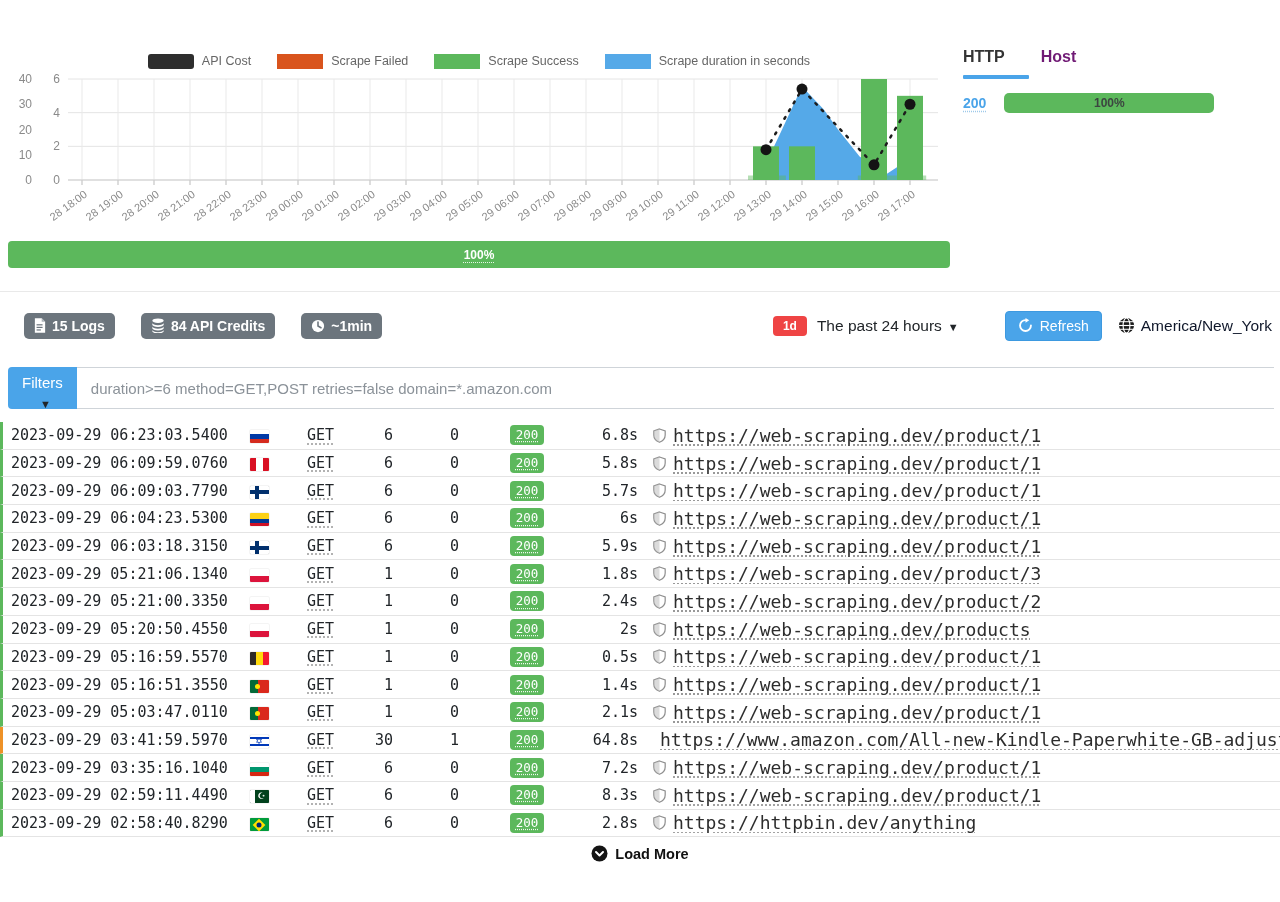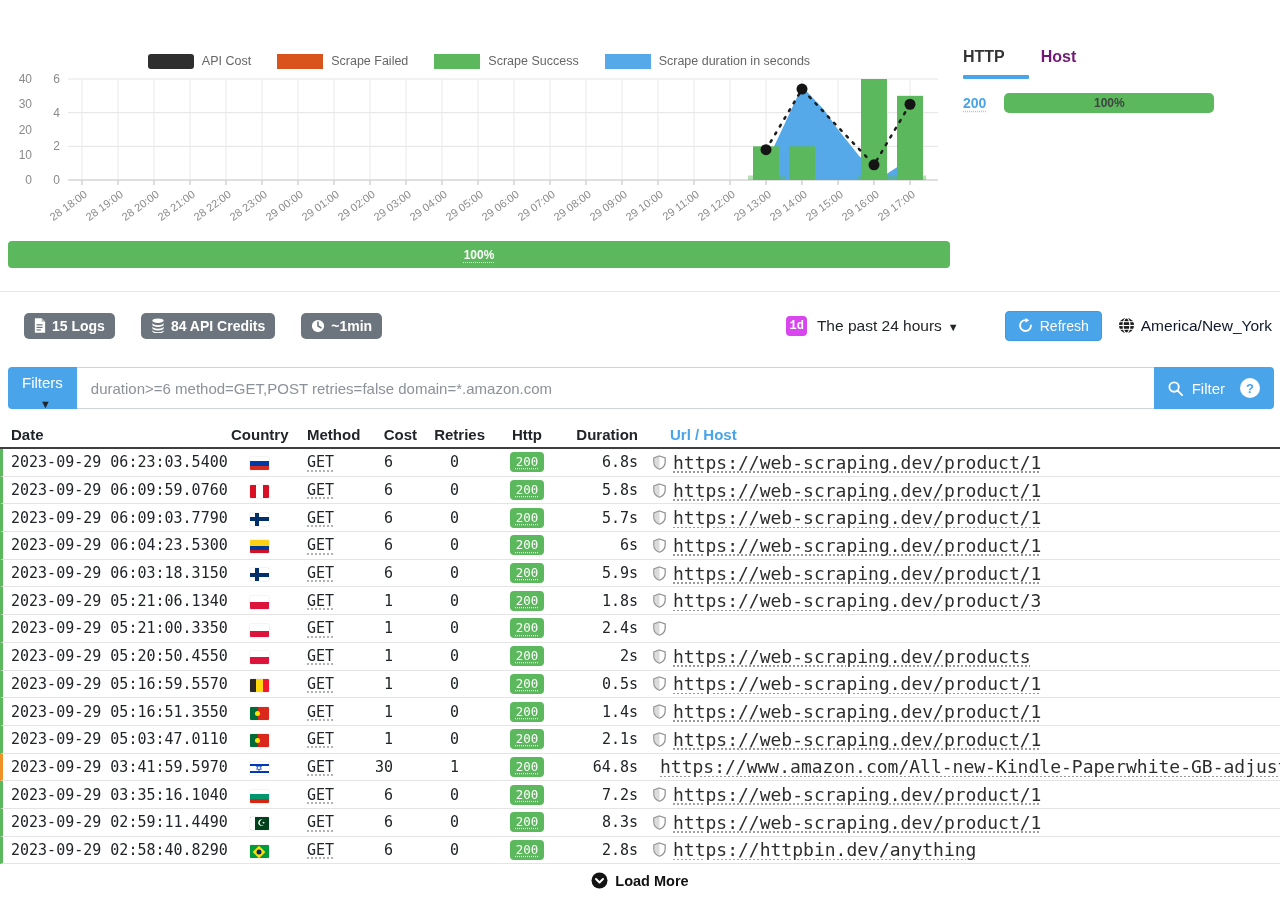--- a/index.html
+++ b/index.html
@@ -31,22 +31,22 @@
     text-decoration:underline dotted #9ec9ea; text-underline-offset:3px; }
   .http-bar { width:210px; height:20px; background:#5cb85c; border-radius:5px;
     display:flex; align-items:center; justify-content:center; }
   .http-bar span { font-size:12px; font-weight:bold; color:#3c4540; }
 
   
   .stats-row { display:flex; align-items:center; margin:18px 8px 0 24px; height:31px; }
   .badge-gray { display:inline-flex; align-items:center; gap:6px; background:#6c757d; color:#fff;
     font-size:14px; font-weight:bold; border-radius:5px; padding:5px 10px; margin-right:26px; }
   .right-group { margin-left:auto; display:flex; align-items:center; }
-  .badge-1d { background:#d946ef; color:#fff; font-size:12px; font-weight:bold;
-    border-radius:4px; padding:3px 3px; margin-right:10px;font-family:Liberation Mono, monospace; }
+  .badge-1d { background:#ef4444; color:#fff; font-size:12px; font-weight:bold;
+    border-radius:4px; padding:3px 10px; margin-right:10px; }
   .range-label { font-size:15.5px; color:#212529; cursor:pointer; }
   .caret { font-size:11px; color:#212529; margin-left:6px; }
   .btn-refresh { display:inline-flex; align-items:center; gap:7px; background:#4aa4e9;
     border:1px solid #3d99e0; color:#fff; font-size:14px; border-radius:4px;
     padding:6px 12px; margin-left:46px; cursor:pointer; }
   .tz { display:inline-flex; align-items:center; gap:6px; margin-left:16px;
     color:#0f172a; font-size:15.5px; cursor:pointer; }
 
   
   .filter-bar { display:flex; margin:26px 6px 0 8px; height:42px; }
@@ -324,41 +324,23 @@
 
 <div class="filter-bar">
   <button class="btn-filters">
     <svg width="13" height="12" viewBox="0 0 13 12">
       <path d="M0 0 h13 l-5 5.5 v6 l-3 -2 v-4 z" fill="#fff"></path>
     </svg>
     <span>Filters</span>
     <span class="caret">▼</span>
   </button>
   <input class="filter-input" value="" placeholder="duration&gt;=6 method=GET,POST retries=false domain=*.amazon.com" style="">
-  <button class="btn-filter-right">
-    <svg width="15" height="15" viewBox="0 0 16 16">
-      <circle cx="6.5" cy="6.5" r="5" fill="none" stroke="#fff" stroke-width="2"></circle>
-      <line x1="10.5" y1="10.5" x2="15" y2="15" stroke="#fff" stroke-width="2" stroke-linecap="round"></line>
-    </svg>
-    <span>Filter</span>
-    <span class="help-circle">?</span>
-  </button>
 </div>
 
 <div class="log-table">
-  <div class="t-head">
-    <span class="col-date">Date</span>
-    <span class="col-country">Country</span>
-    <span class="col-method">Method</span>
-    <span class="col-cost">Cost</span>
-    <span class="col-retries">Retries</span>
-    <span class="col-http">Http</span>
-    <span class="col-duration">Duration</span>
-    <span class="col-url head-url">Url / Host</span>
-  </div>
   <div id="t-body">
   <div class="t-row">
     <span class="col-date cell-mono">2023-09-29 06:23:03.5400</span>
     <span class="col-country"><span class="flag flag-ru" title="Russia"></span></span>
     <span class="col-method"><span class="method-link">GET</span></span>
     <span class="col-cost cell-mono">6</span>
     <span class="col-retries cell-mono">0</span>
     <span class="col-http"><span class="badge-200">200</span></span>
     <span class="col-duration cell-mono">6.8s</span>
     <span class="col-url">
@@ -461,20 +443,21 @@
     <span class="col-method"><span class="method-link">GET</span></span>
     <span class="col-cost cell-mono">1</span>
     <span class="col-retries cell-mono">0</span>
     <span class="col-http"><span class="badge-200">200</span></span>
     <span class="col-duration cell-mono">2.4s</span>
     <span class="col-url">
       <svg width="13" height="15" viewBox="0 0 16 18">
         <path d="M8 1 L15 3.5 V8.5 C15 13 11.5 16 8 17.3 C4.5 16 1 13 1 8.5 V3.5 Z" fill="none" stroke="#8f8f8f" stroke-width="1.5"></path>
         <path d="M8 1 L1 3.5 V8.5 C1 13 4.5 16 8 17.3 Z" fill="#bdbdbd" opacity="0.55"></path>
       </svg>
+      <span class="url-link">https://web-scraping.dev/product/2</span>
     </span>
   </div>
 
   <div class="t-row">
     <span class="col-date cell-mono">2023-09-29 05:20:50.4550</span>
     <span class="col-country"><span class="flag flag-pl" title="Poland"></span></span>
     <span class="col-method"><span class="method-link">GET</span></span>
     <span class="col-cost cell-mono">1</span>
     <span class="col-retries cell-mono">0</span>
     <span class="col-http"><span class="badge-200">200</span></span>

